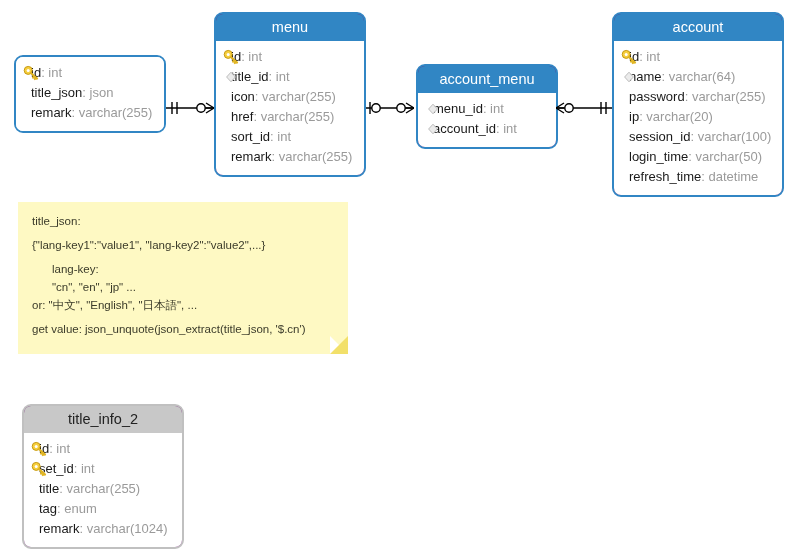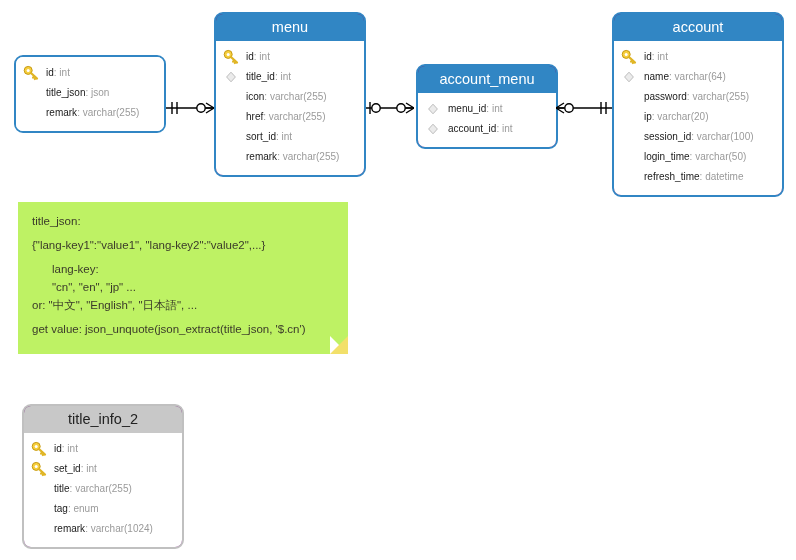--- a/index.html
+++ b/index.html
@@ -31,40 +31,40 @@
   }
   .entity.blue .entity-header{ background:#3186c4; color:#ffffff; }
   .entity.gray .entity-header{ background:#c8c8c8; color:#222222; }
 
   .entity-body{ padding:6px 0 8px 0; background:#ffffff; }
 
   .field{
     position:relative;
     height:20px;
     line-height:20px;
-    padding-left:30px;
+    padding-left:15px;
     padding-right:8px;
-    font-size:10px;
+    font-size:13px;
     white-space:nowrap;
   }
   .fname{ color:#1a1a1a; }
   .ftype{ color:#9a9a9a; }
 
   
   .marker{
     position:absolute;
     left:7px; top:2px;
     width:17px; height:16px;
   }
   .marker svg{ display:block; }
 
   
   .note{
     position:absolute;
-    background:#bef264;
+    background:#fef9c3;
     font-size:11.5px;
     color:#3b3b2a;
     box-sizing:border-box;
   }
   .note-inner{ padding:12px 14px 10px 14px; }
   .note-line{ line-height:15px; margin:0 0 9px 0; white-space:nowrap; }
   .note-line.tight{ margin-bottom:3px;padding-left:20px; }
   .note-line:last-child{ margin-bottom:0; }
   .note-fold{
     position:absolute;

